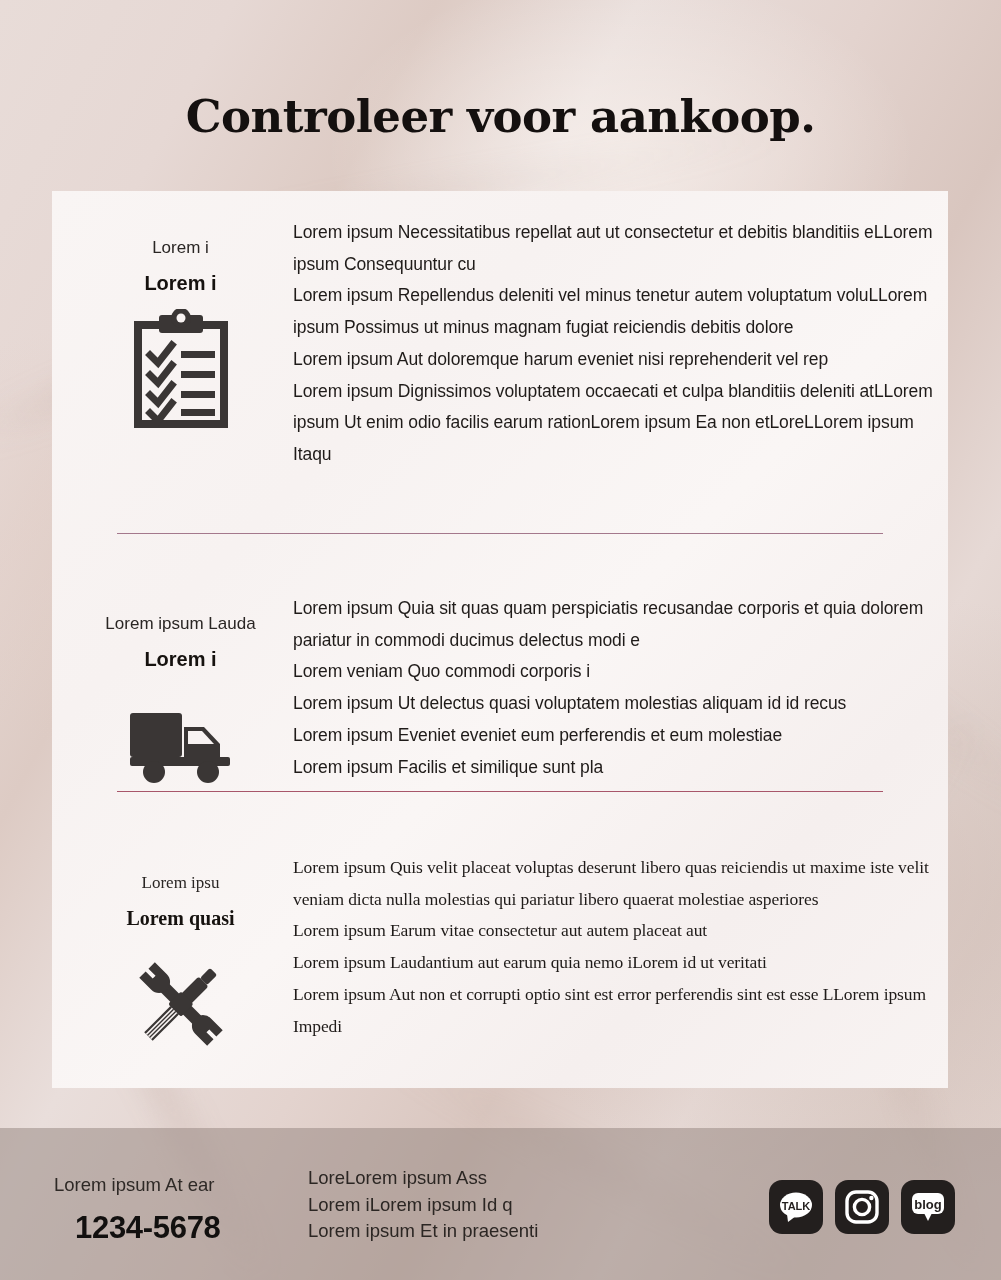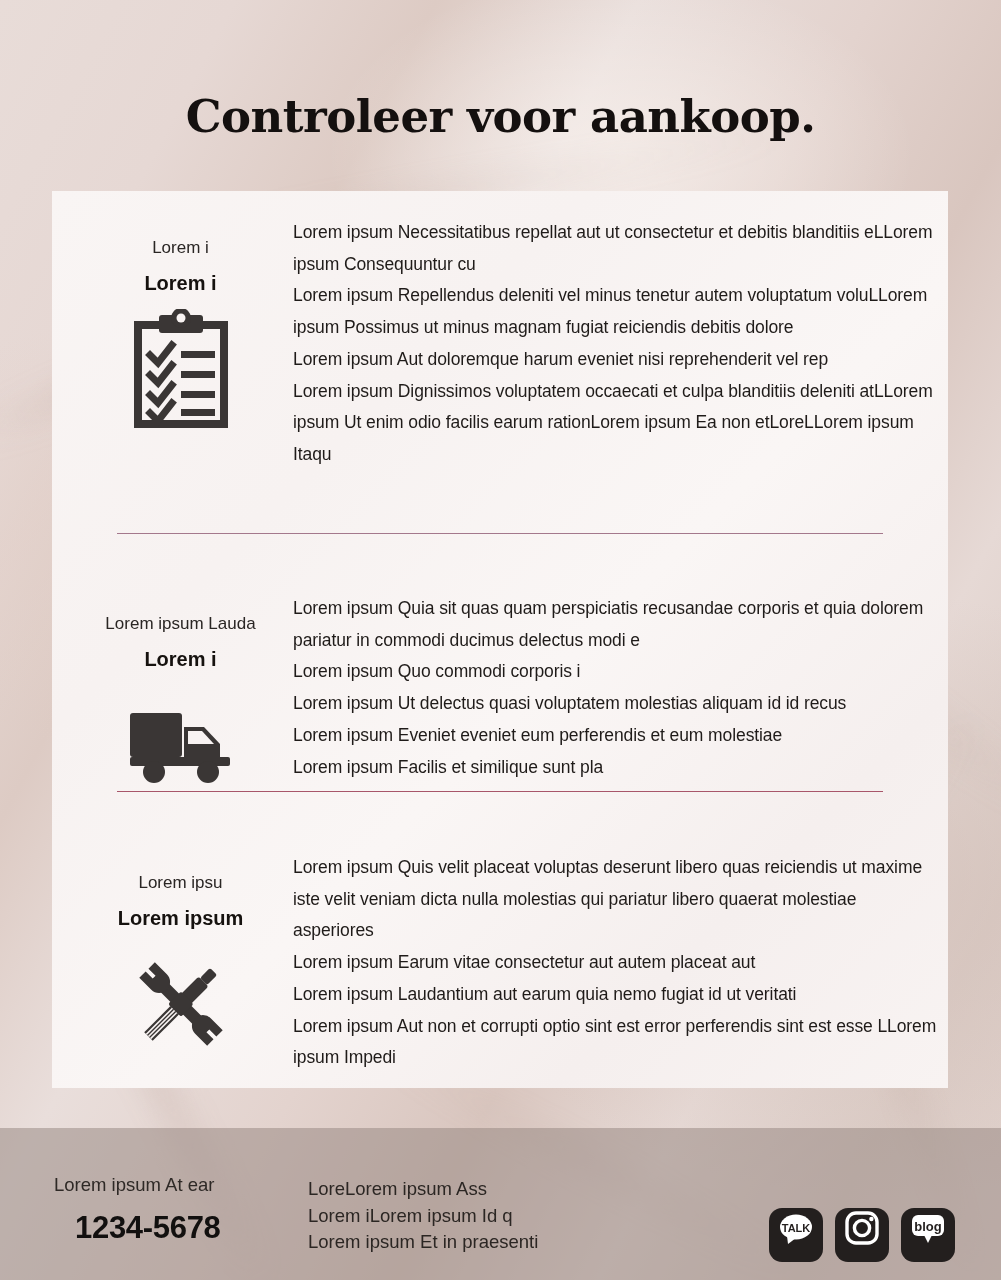--- a/index.html
+++ b/index.html
@@ -84,21 +84,21 @@
   }
 
   .section {
     position: absolute;
     left: 16px;
     width: 896px;
     display: flex;
   }
   .sec-1 { top: -10px;  }
   .sec-2 { top: 366px;  }
-  .sec-3 { top: 625px;  }
+  .sec-3 { top: 625px; font-family: Liberation Serif, serif;  }
 
   .sec-left {
     width: 225px;
     flex: 0 0 225px;
     padding-top: 56px;
     text-align: center;
   }
   .sec-kicker {
     font-size: 17px;
     color: #2a2624;
@@ -169,41 +169,41 @@
     top: 82px;
     font-size: 31px;
     font-weight: 700;
     color: #12100f;
     letter-spacing: -0.3px;
     margin-left: 23px;
   }
   .foot-lines {
     position: absolute;
     left: 308px;
-    top: 48px;
+    top: 37px;
     font-size: 18.5px;
     line-height: 26.5px;
     color: #2b2623;
   }
 
   .socials {
     position: absolute;
     right: 46px;
     top: 1180px;
     display: flex;
     gap: 12px;
   }
   .social-btn {
     width: 54px;
     height: 54px;
     border-radius: 13px;
     background: #231f1e;
     display: flex;
+    align-items: center;
     justify-content: center;
-    margin-top: 28px;
   }
   .social-btn svg { display: block; }
 </style>
 </head>
 <body>
 
 <div id="page">
 
   <div class="bg-streak streak-a"></div>
   <div class="bg-streak streak-b"></div>
@@ -262,33 +262,33 @@
             <path d="M56 20 h20 l16 17 v13 h-36 z" fill="#3a3635"></path>
             <path d="M60 24 h14 l12 13 h-26 z" fill="#f8f3f2"></path>
             <rect x="2" y="50" width="100" height="9" rx="2" fill="#3a3635"></rect>
             <circle cx="26" cy="65" r="11" fill="#3a3635"></circle>
             <circle cx="80" cy="65" r="11" fill="#3a3635"></circle>
           </svg>
         </div>
       </div>
       <div class="sec-right">
         <p class="para">Lorem ipsum Quia sit quas quam perspiciatis recusandae corporis et quia dolorem pariatur in commodi ducimus delectus modi e</p>
-        <p class="para">Lorem ipsum Quo commodi corporis i</p>
+        <p class="para">Lorem veniam Quo commodi corporis i</p>
         <p class="para">Lorem ipsum Ut delectus quasi voluptatem molestias aliquam id id recus</p>
         <p class="para">Lorem ipsum Eveniet eveniet eum perferendis et eum molestiae</p>
         <p class="para">Lorem ipsum Facilis et similique sunt pla</p>
       </div>
     </div>
 
     <div class="divider div-2"></div>
 
     <div class="section sec-3">
       <div class="sec-left">
         <div class="sec-kicker">Lorem ipsu</div>
-        <div class="sec-title">Lorem ipsum</div>
+        <div class="sec-title">Lorem quasi</div>
         <div class="sec-icon">
           <svg width="104" height="104" viewBox="0 0 104 104" aria-hidden="true">
 
             <g transform="rotate(45 52 52)">
               <rect x="47" y="6" width="10" height="14" rx="2" fill="#3a3635"></rect>
               <rect x="45" y="20" width="14" height="34" rx="3" fill="#3a3635"></rect>
               <rect x="43" y="52" width="18" height="9" rx="2" fill="#3a3635"></rect>
               <rect x="46" y="61" width="12" height="37" fill="#3a3635"></rect>
               <g stroke="#f8f3f2" stroke-width="1.6">
                 <line x1="49" y1="61" x2="49" y2="98"></line>
@@ -302,21 +302,21 @@
               <path d="M41 4 h9 v10 h4 v-10 h9 v17 a11 11 0 0 1 -22 0 z" fill="#3a3635"></path>
               <path d="M41 100 h9 v-10 h4 v10 h9 v-17 a11 11 0 0 0 -22 0 z" fill="#3a3635"></path>
             </g>
             <rect x="43" y="43" width="18" height="18" rx="3" fill="#3a3635" transform="rotate(45 52 52)"></rect>
           </svg>
         </div>
       </div>
       <div class="sec-right">
         <p class="para">Lorem ipsum Quis velit placeat voluptas deserunt libero quas reiciendis ut maxime iste velit veniam dicta nulla molestias qui pariatur libero quaerat molestiae asperiores</p>
         <p class="para">Lorem ipsum Earum vitae consectetur aut autem placeat aut</p>
-        <p class="para">Lorem ipsum Laudantium aut earum quia nemo fugiat id ut veritati</p>
+        <p class="para">Lorem ipsum Laudantium aut earum quia nemo iLorem id ut veritati</p>
         <p class="para">Lorem ipsum Aut non et corrupti optio sint est error perferendis sint est esse LLorem ipsum Impedi</p>
       </div>
     </div>
 
   </div>
 
   <div class="footer">
     <div class="footer-inner">
       <div class="foot-label">Lorem ipsum At ear</div>
       <div class="foot-phone">1234-5678</div>

